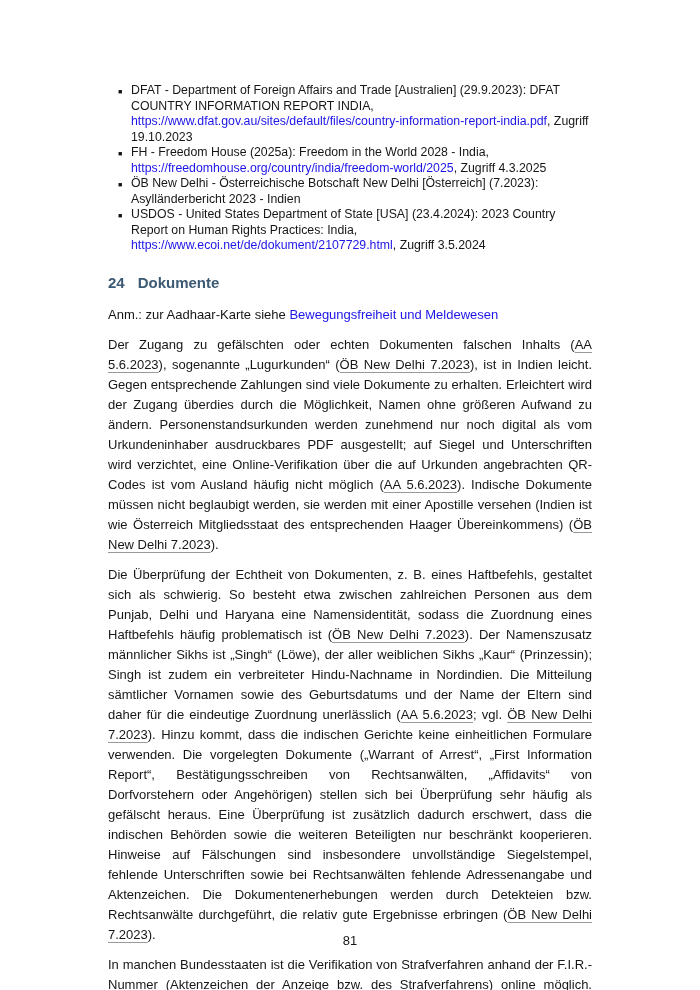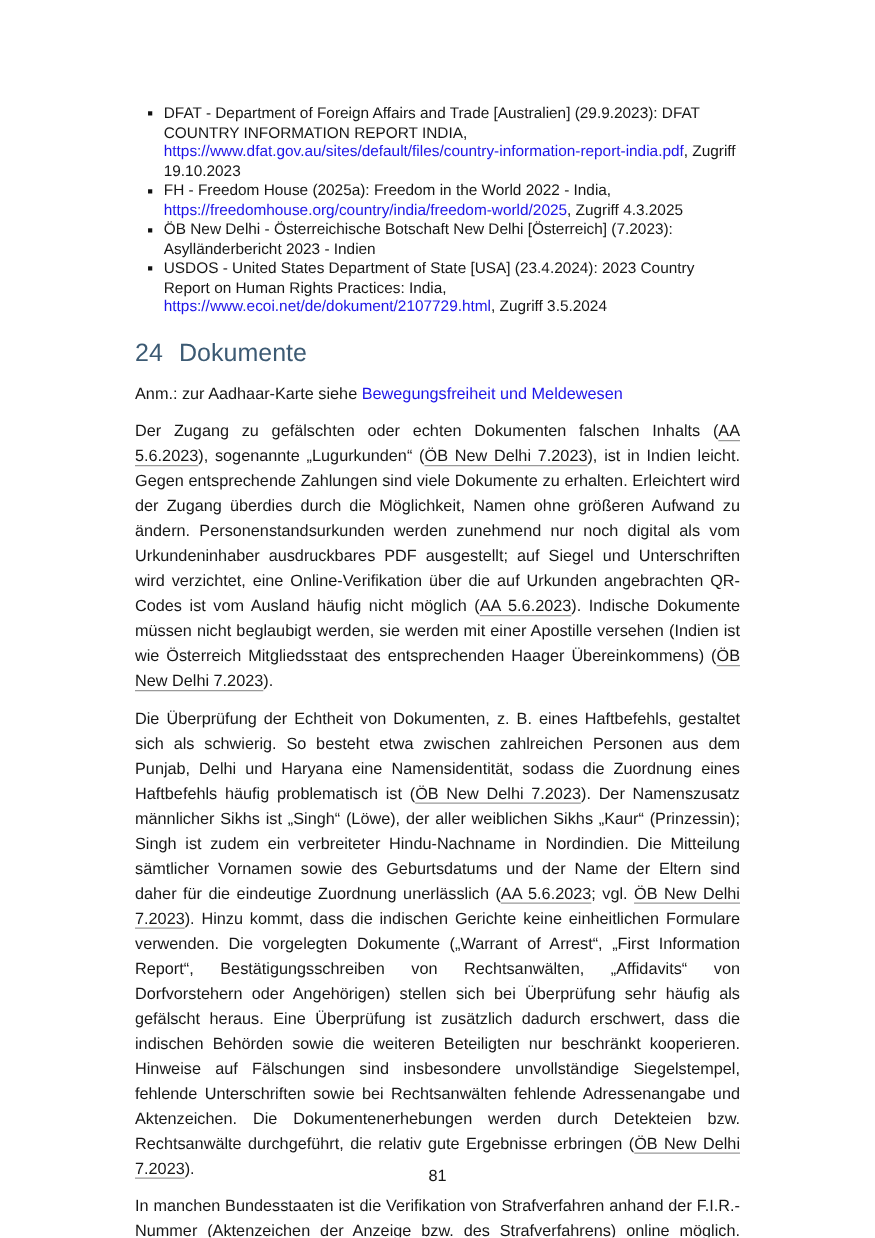--- a/index.html
+++ b/index.html
@@ -37,22 +37,22 @@
     left: 0;
     top: 1px;
     font-size: 7px;
     line-height: 15.5px;
     color: #111111;
   }
 
   
   .section-heading {
     margin: 20px 0 0 0;
-    font-size: 20px;
-    font-weight: normal;
+    font-size: 15px;
+    font-weight: bold;
     color: var(--heading-color, #3c5a73);
     line-height: 18px;
   }
   .sec-num { margin-right: 13px; }
 
   .last-change {
     margin-top: 8px;
     font-size: 12.3px;
     line-height: 15px;
     color: var(--last-change-color, #6e8ca4);
@@ -107,21 +107,21 @@
 
 <div class="page">
 
   <div class="ref-list">
     <div class="ref-item">
       <span class="bullet">■</span>
       <span><span class="seg">DFAT - Department of Foreign Affairs and Trade [Australien] (29.9.2023): DFAT COUNTRY INFORMATION REPORT INDIA, </span><span class="seg seg-link">https://www.dfat.gov.au/sites/default/files/country-information-report-india.pdf</span><span class="seg">, Zugriff 19.10.2023</span></span>
     </div>
     <div class="ref-item">
       <span class="bullet">■</span>
-      <span><span class="seg">FH - Freedom House (2025a): Freedom in the World 2022 - India, </span><span class="seg seg-link">https://freedomhouse.org/country/india/freedom-world/2025</span><span class="seg">, Zugriff 4.3.2025</span></span>
+      <span><span class="seg">FH - Freedom House (2025a): Freedom in the World 2028 - India, </span><span class="seg seg-link">https://freedomhouse.org/country/india/freedom-world/2025</span><span class="seg">, Zugriff 4.3.2025</span></span>
     </div>
     <div class="ref-item">
       <span class="bullet">■</span>
       <span><span class="seg">ÖB New Delhi - Österreichische Botschaft New Delhi [Österreich] (7.2023): Asylländerbericht 2023 - Indien</span></span>
     </div>
     <div class="ref-item">
       <span class="bullet">■</span>
       <span><span class="seg">USDOS - United States Department of State [USA] (23.4.2024): 2023 Country Report on Human Rights Practices: India, </span><span class="seg seg-link">https://www.ecoi.net/de/dokument/2107729.html</span><span class="seg">, Zugriff 3.5.2024</span></span>
     </div>
   </div>

